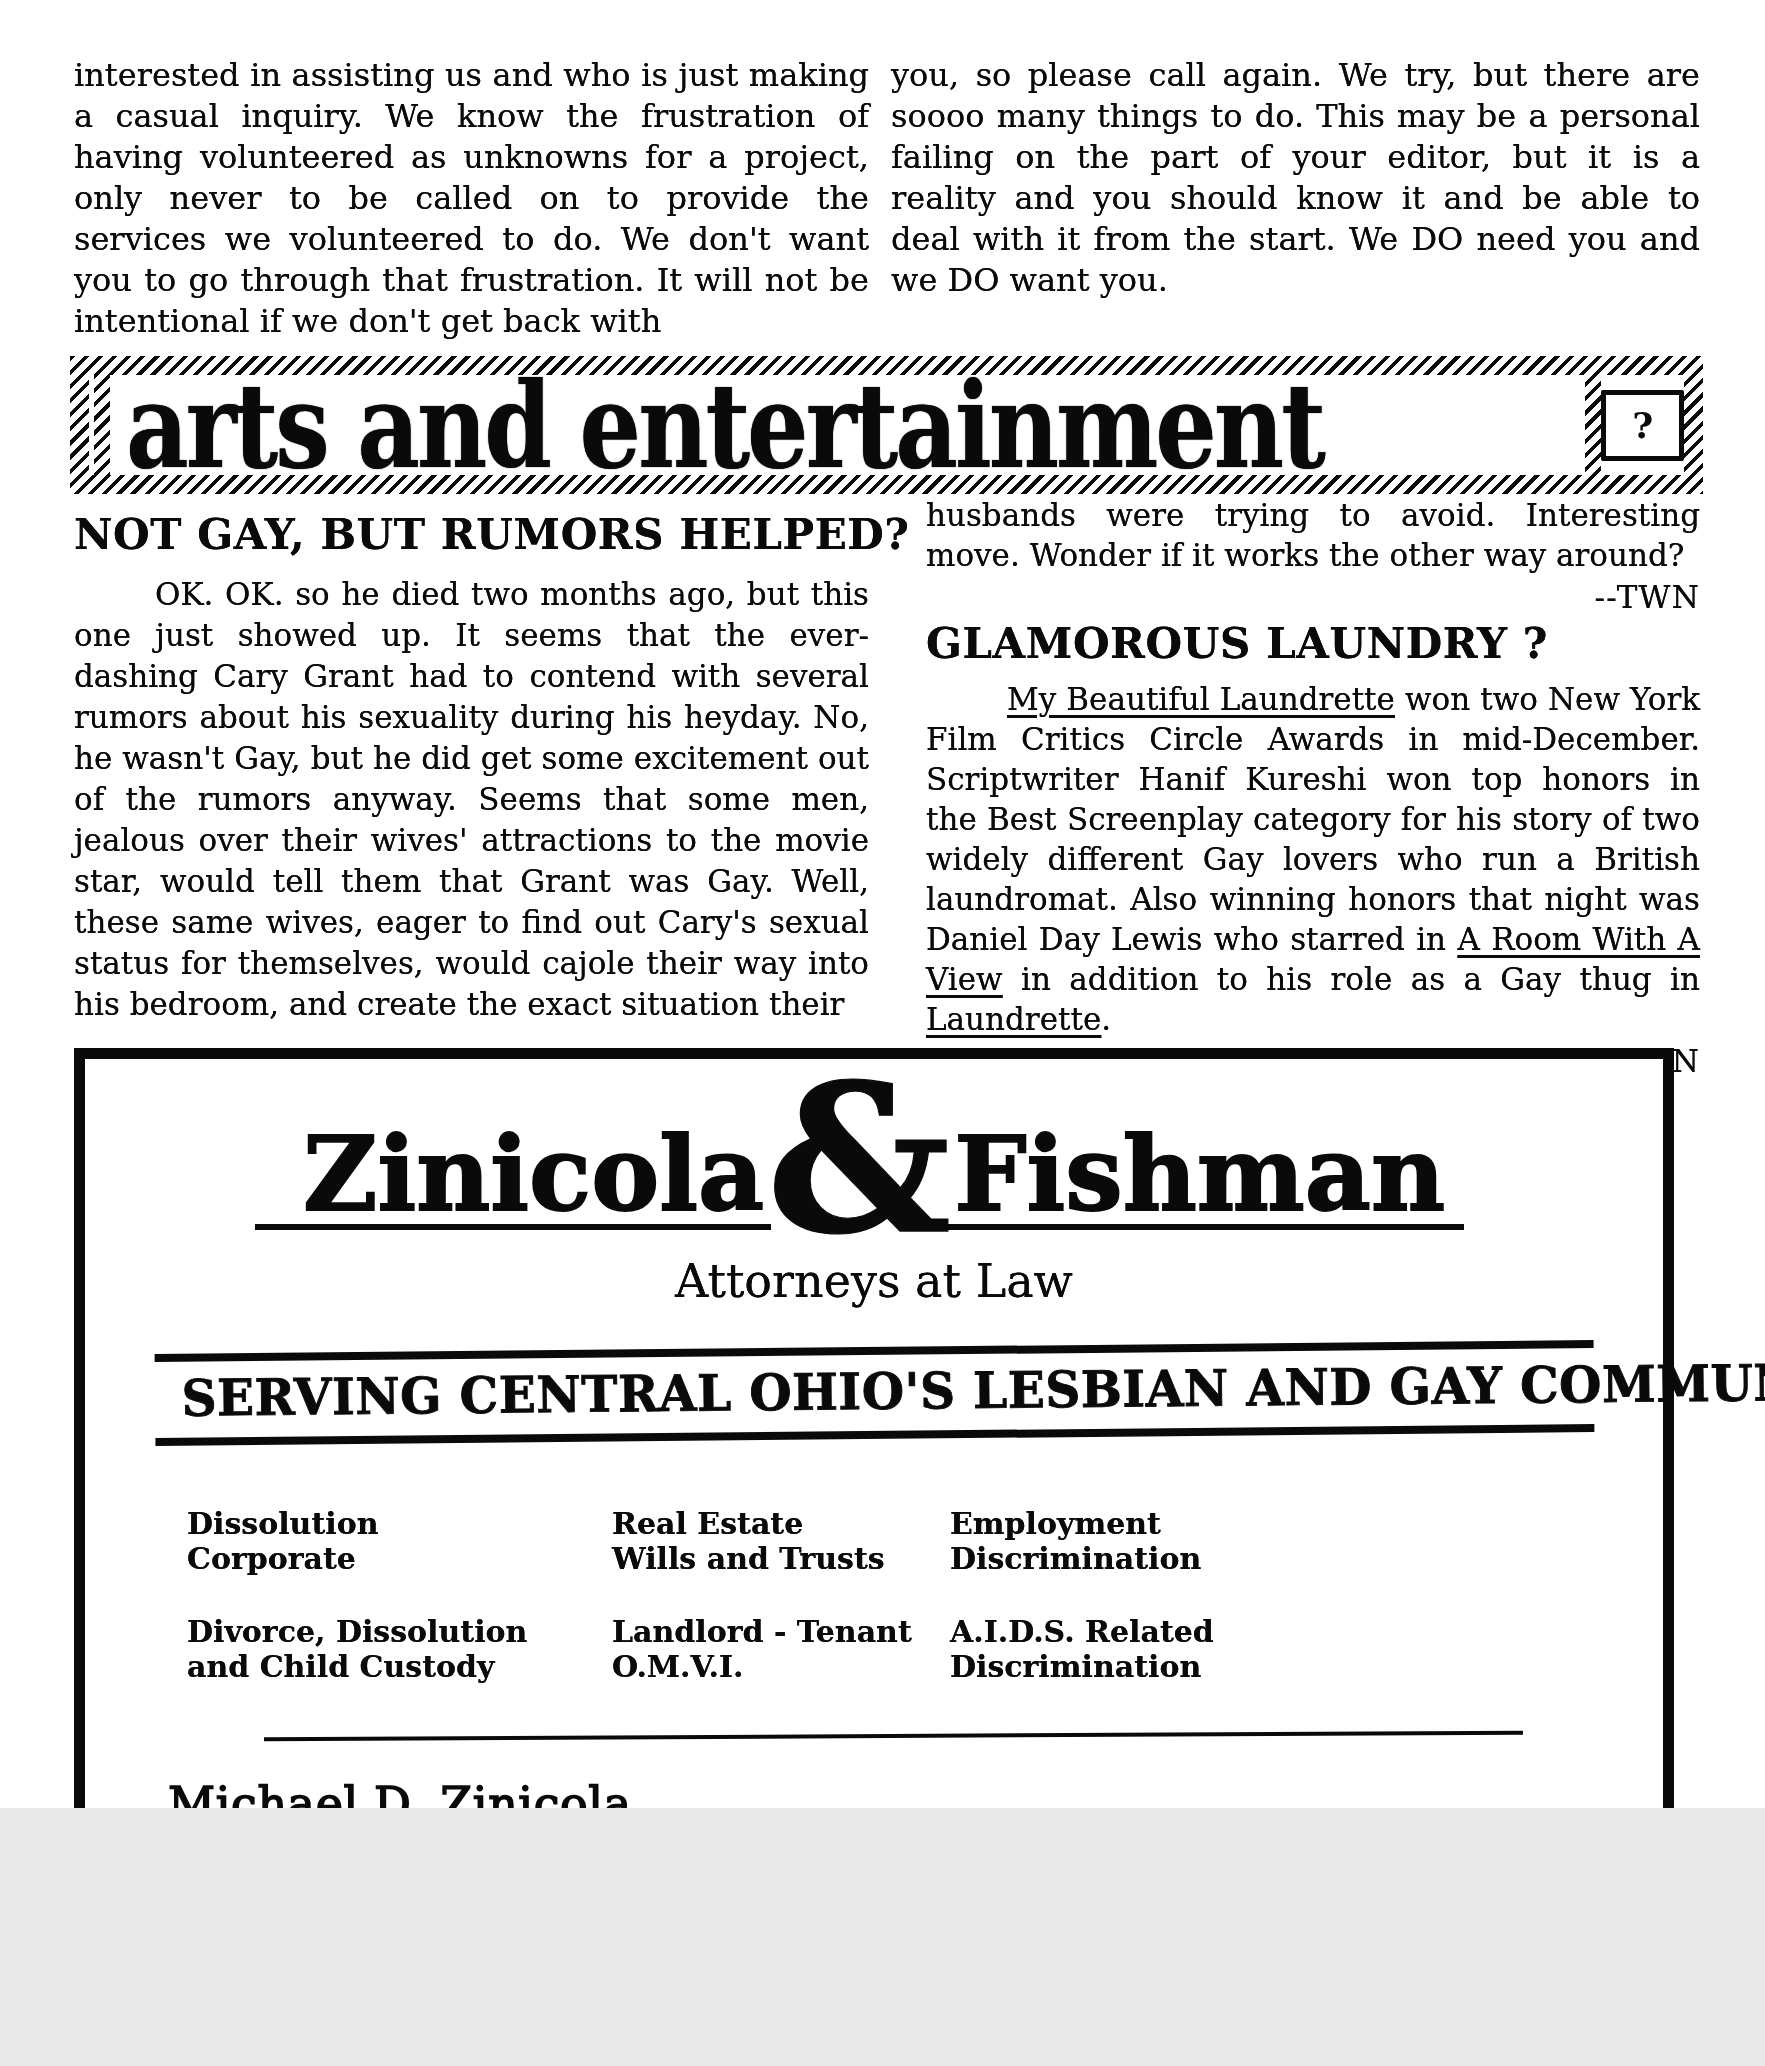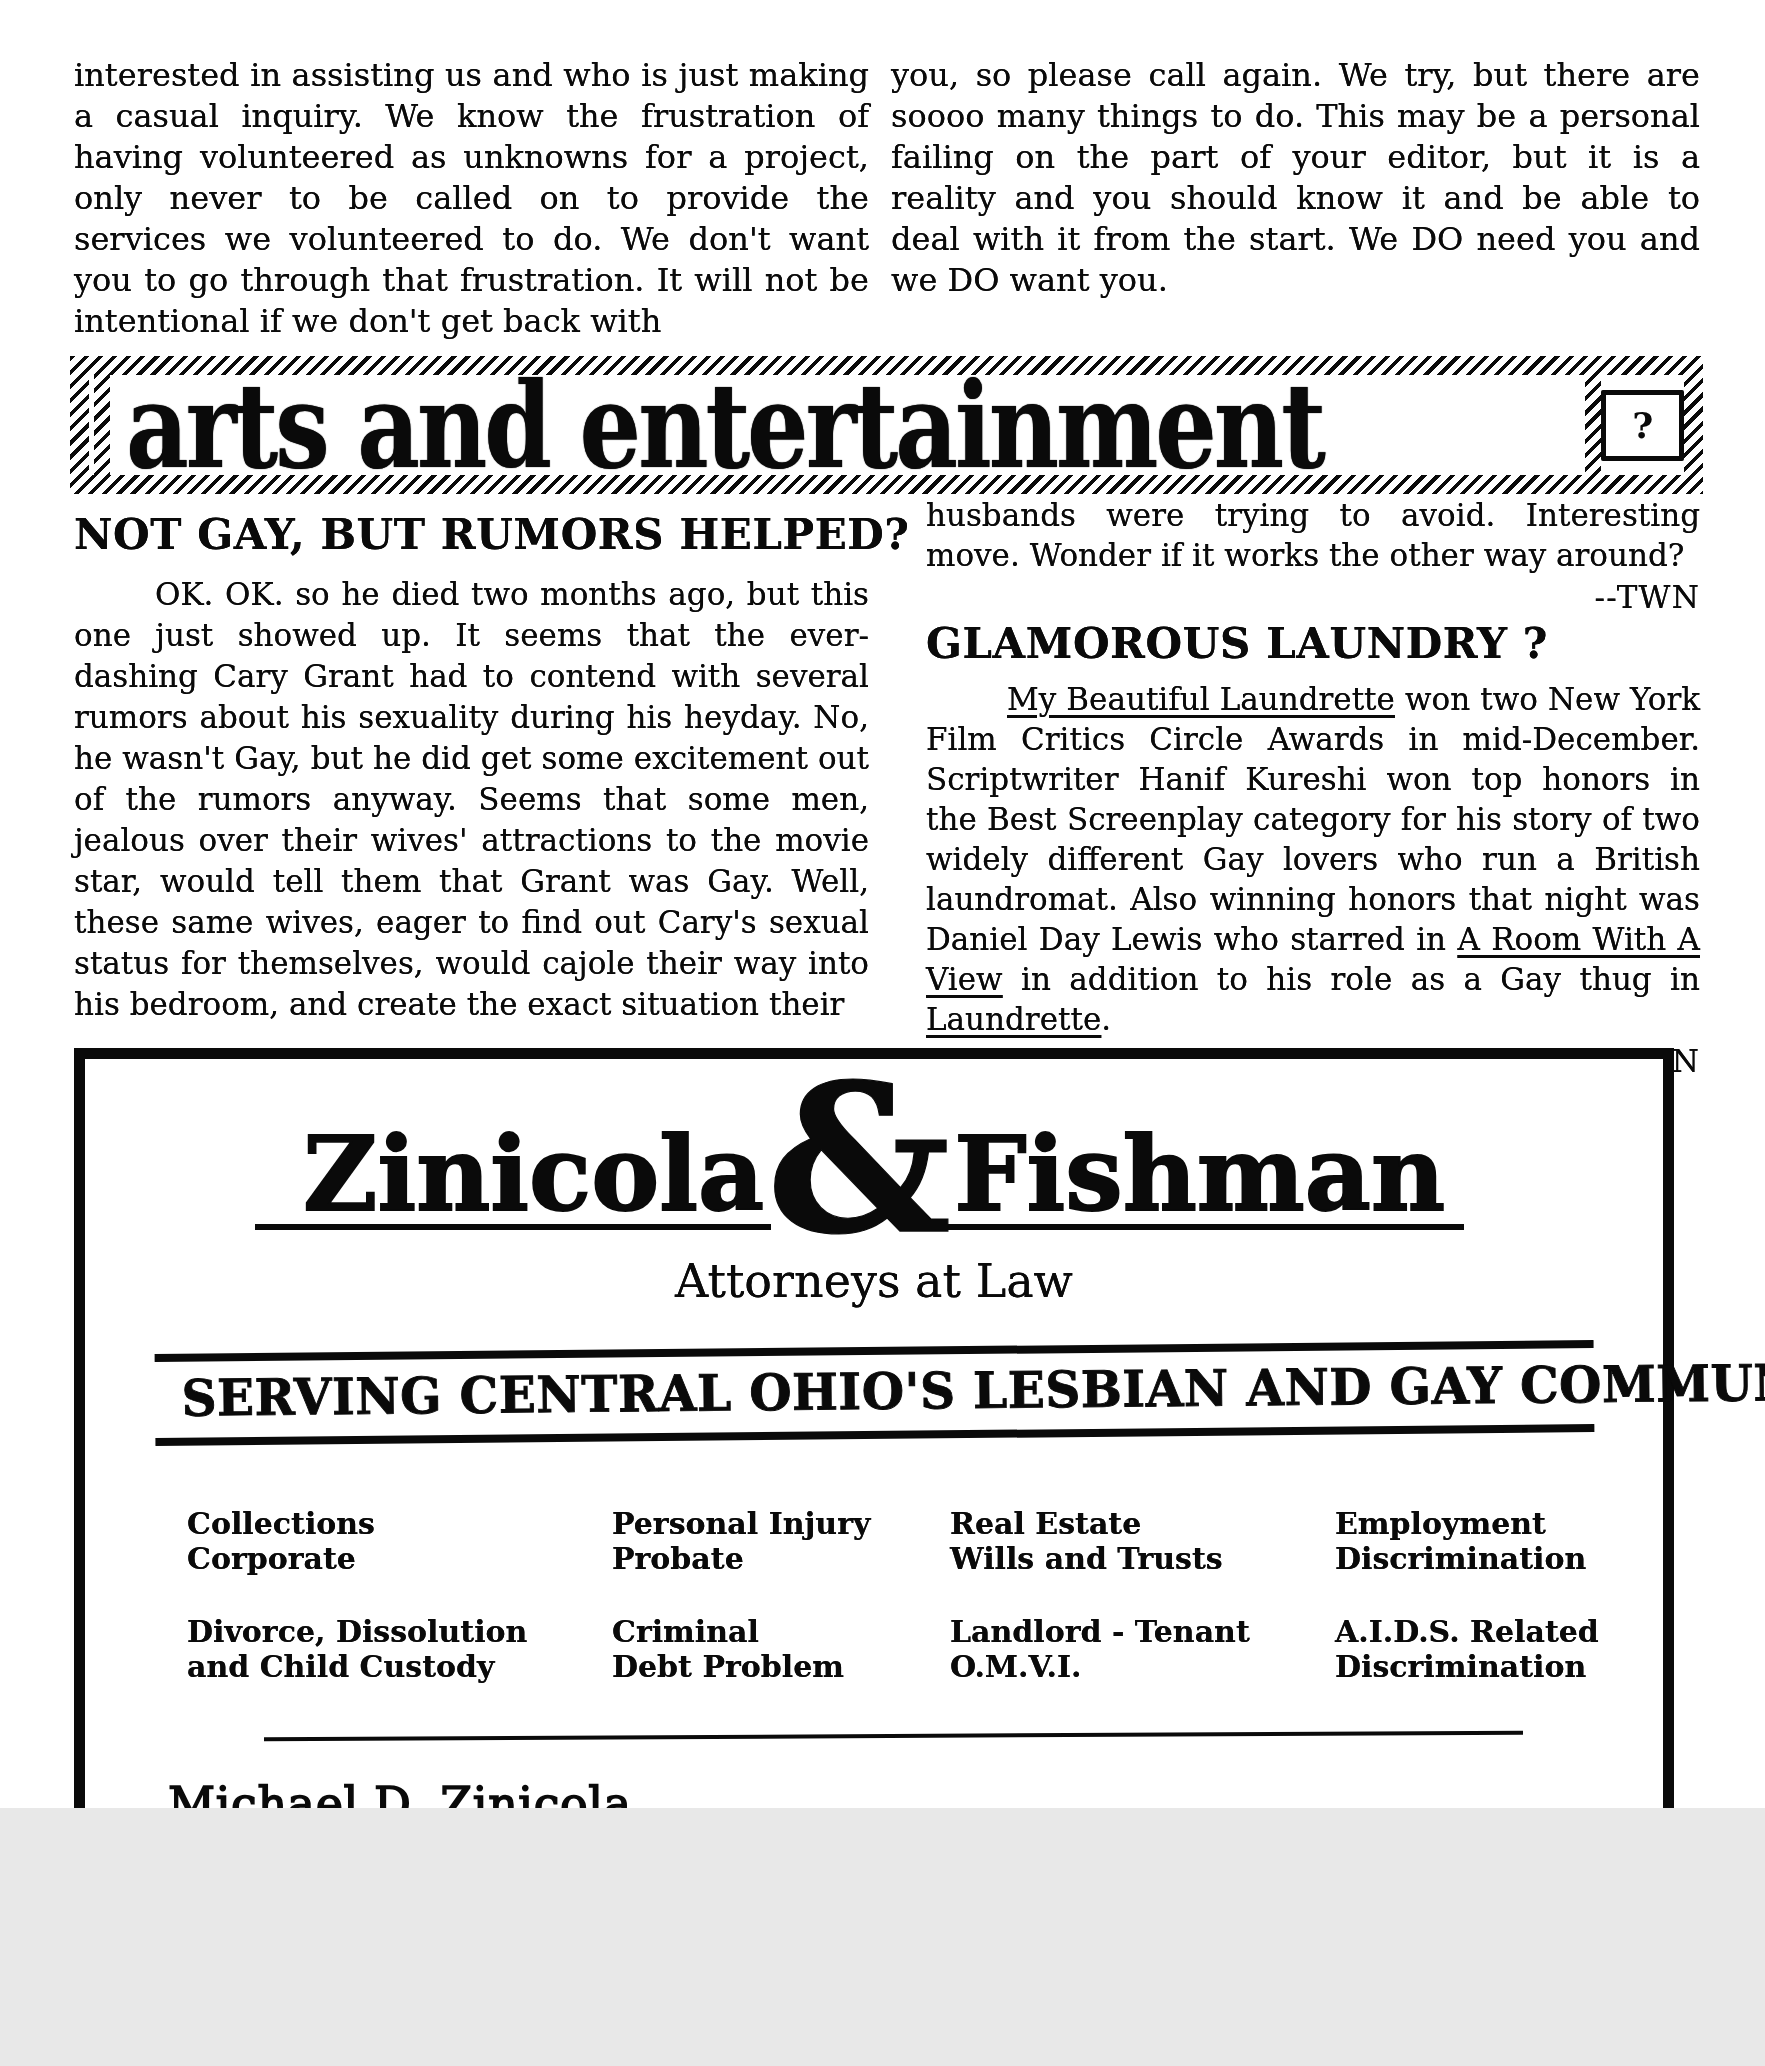--- a/index.html
+++ b/index.html
@@ -139,30 +139,24 @@
       </div>
 
       <div class="zf-tagline">Attorneys at Law</div>
 
       <div class="serving">
         <span class="serving-text">SERVING CENTRAL OHIO'S LESBIAN AND GAY COMMUNITY</span>
       </div>
 
       <div class="services">
         <div class="svc-col">
-          <div class="svc-entry">Collections
+          <div class="svc-entry">Dissolution
 Corporate</div>
           <div class="svc-entry">Divorce, Dissolution
 and Child Custody</div>
-        </div>
-        <div class="svc-col">
-          <div class="svc-entry">Personal Injury
-Probate</div>
-          <div class="svc-entry">Criminal
-Debt Problem</div>
         </div>
         <div class="svc-col">
           <div class="svc-entry">Real Estate
 Wills and Trusts</div>
           <div class="svc-entry">Landlord - Tenant
 O.M.V.I.</div>
         </div>
         <div class="svc-col">
           <div class="svc-entry">Employment
 Discrimination</div>

